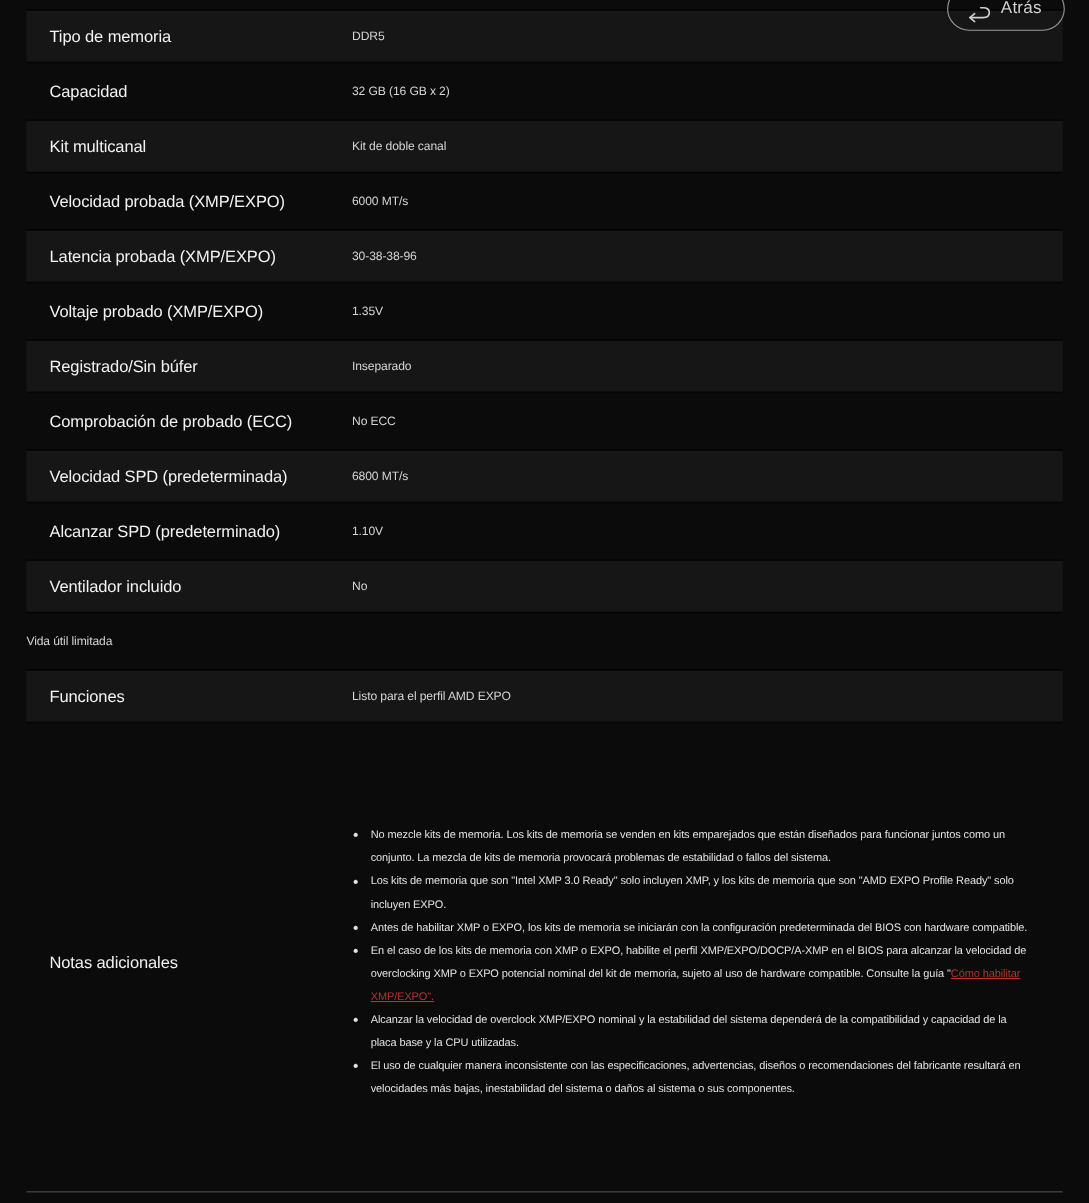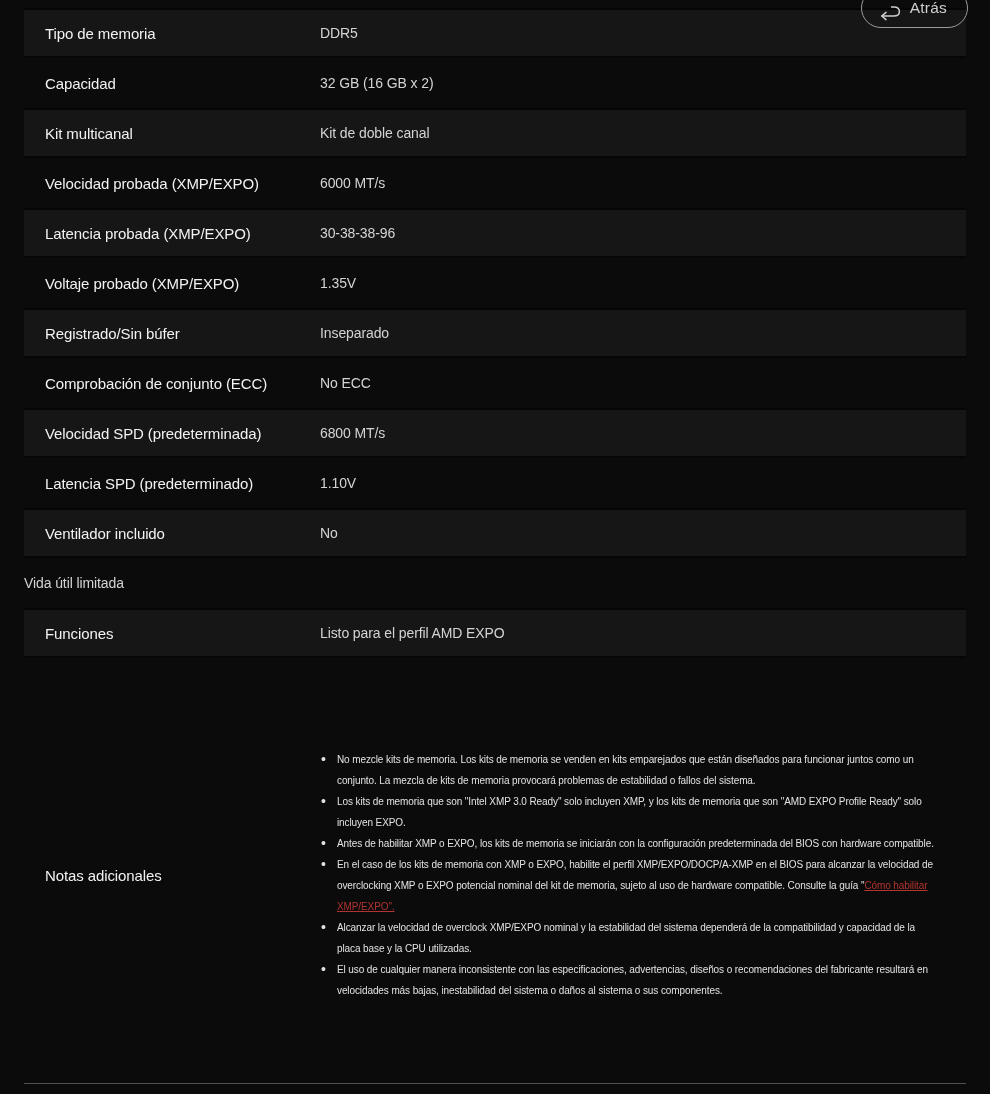--- a/index.html
+++ b/index.html
@@ -41,21 +41,21 @@
     width: 296px;
     box-sizing: border-box;
     padding-left: 21px;
     flex: 0 0 296px;
     color: #f2f2f2;
     font-size: 15px;
   }
   .spec-value {
     flex: 1;
     color: #d4d4d4;
-    font-size: 14px;
+    font-size: 11px;
   }
   .notes-row {
     display: flex;
     align-items: center;
     box-sizing: border-box;
     min-height: 424px;
     padding: 17px 0 8px 0;
   }
   .notes-row .spec-label {
     padding-top: 2px;
@@ -163,29 +163,29 @@
       </div>
       <div class="spec-row">
         <div class="spec-label">Voltaje probado (XMP/EXPO)</div>
         <div class="spec-value">1.35V</div>
       </div>
       <div class="spec-row light">
         <div class="spec-label">Registrado/Sin búfer</div>
         <div class="spec-value">Inseparado</div>
       </div>
       <div class="spec-row">
-        <div class="spec-label">Comprobación de conjunto (ECC)</div>
+        <div class="spec-label">Comprobación de probado (ECC)</div>
         <div class="spec-value">No ECC</div>
       </div>
       <div class="spec-row light">
         <div class="spec-label">Velocidad SPD (predeterminada)</div>
         <div class="spec-value">6800 MT/s</div>
       </div>
       <div class="spec-row">
-        <div class="spec-label">Latencia SPD (predeterminado)</div>
+        <div class="spec-label">Alcanzar SPD (predeterminado)</div>
         <div class="spec-value">1.10V</div>
       </div>
       <div class="spec-row light">
         <div class="spec-label">Ventilador incluido</div>
         <div class="spec-value">No</div>
       </div>
       <div class="spec-row">
         <div class="spec-value">Vida útil limitada</div>
       </div>
       <div class="spec-row light">

